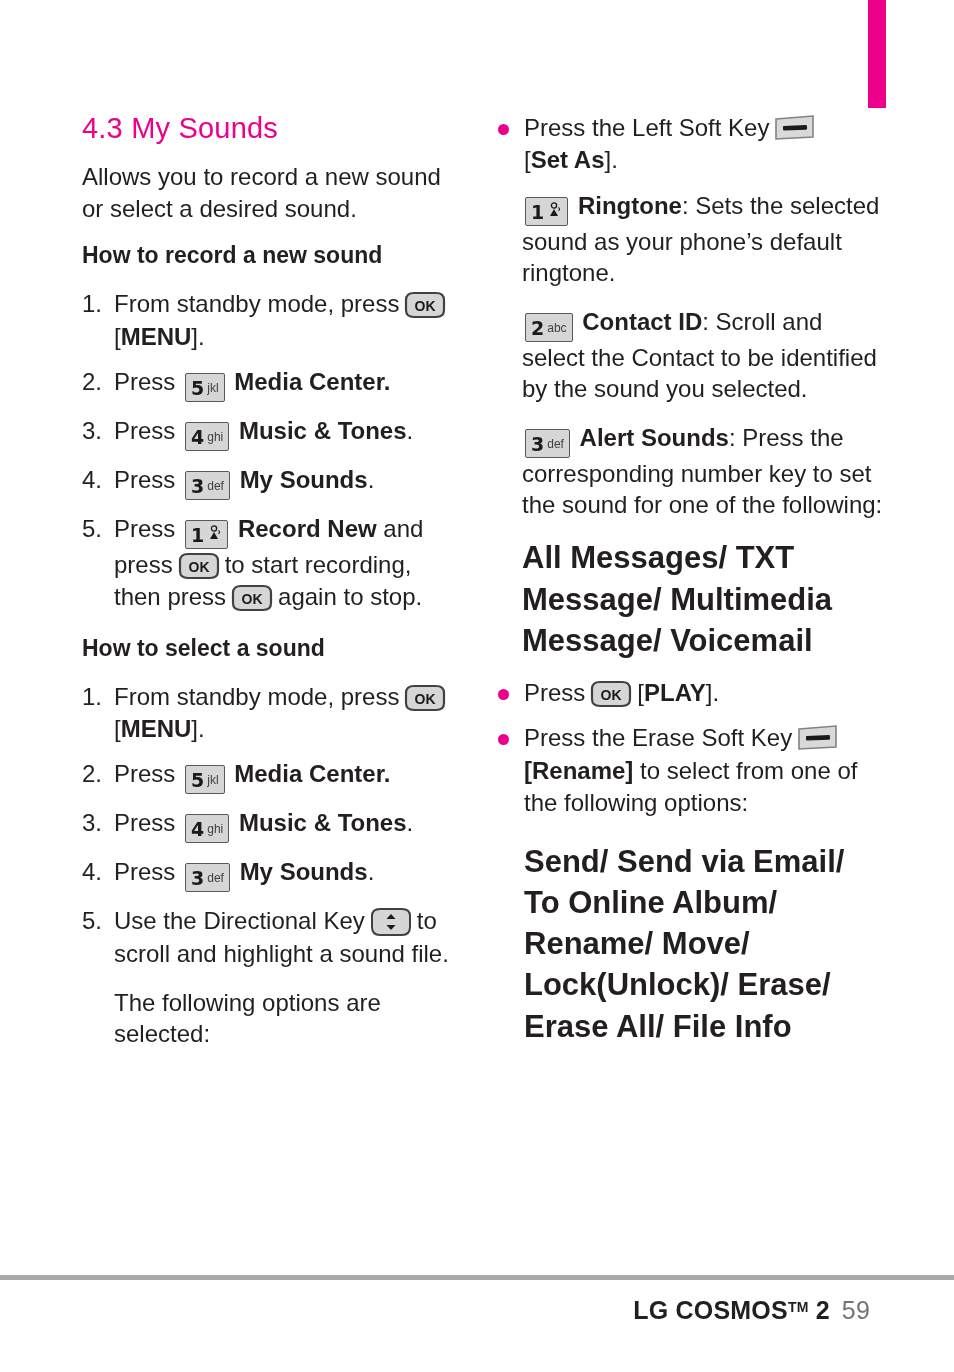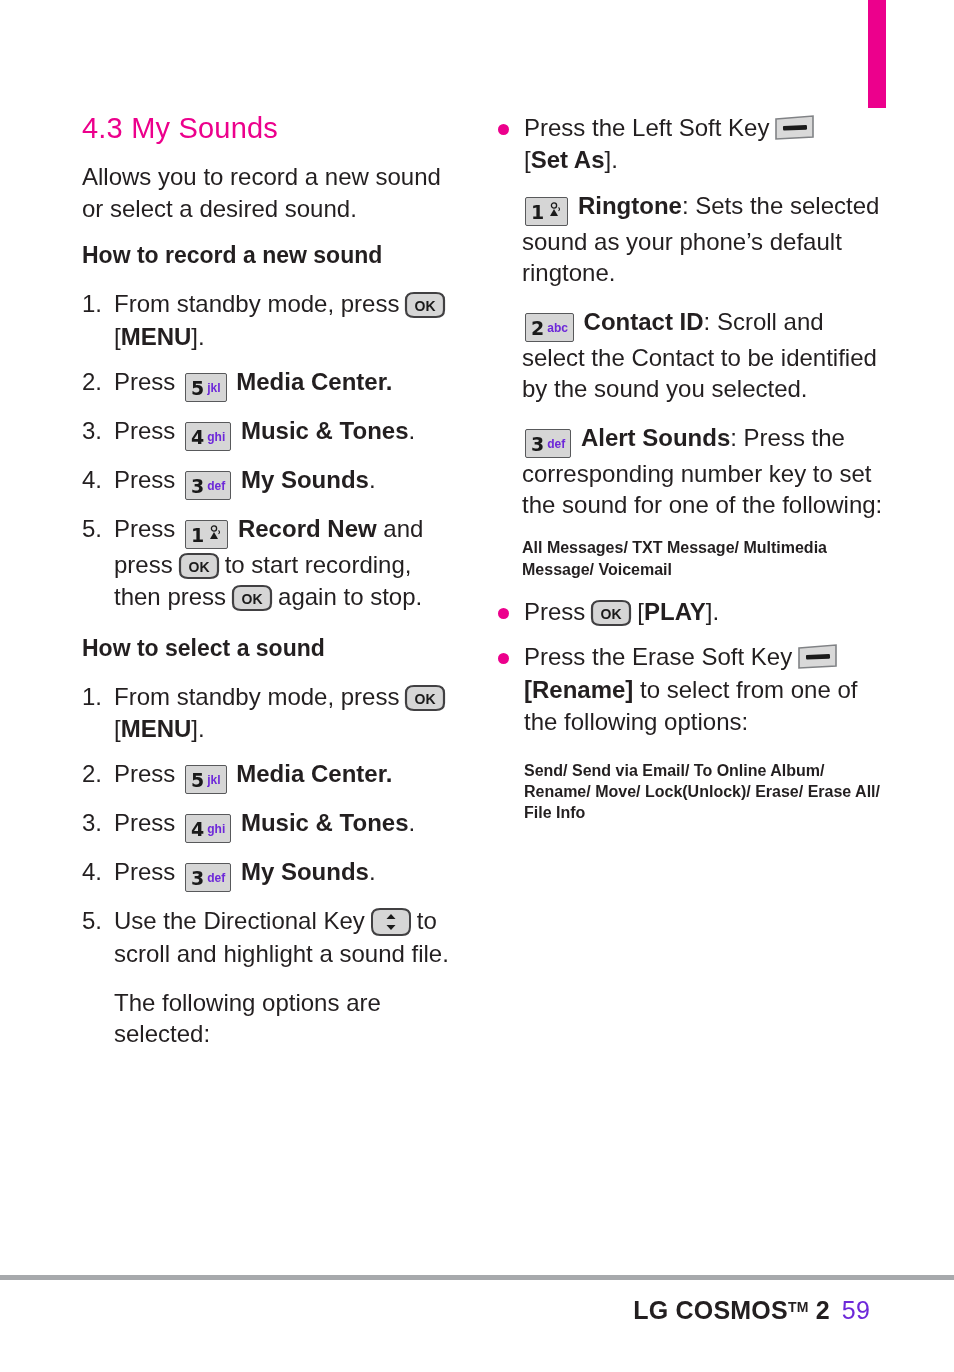--- a/index.html
+++ b/index.html
@@ -57,21 +57,21 @@
     font-weight: 300;
   }
   .sub-head {
     font-size: 23px;
     font-weight: bold;
     margin: 0 0 17px 0;
     line-height: 1.3;
   }
   .b { font-weight: bold; }
   .opt-list {
-    font-size: 16px;
+    font-size: 31px;
     font-weight: bold;
     line-height: 1.33;
     margin: 0 0 16px 0;
   }
 
   
   .step {
     position: relative;
     padding-left: 32px;
     font-size: 24px;
@@ -124,22 +124,22 @@
   }
   .keycap .kn {
     font-family: "DejaVu Sans", sans-serif;
     font-size: 19px;
     font-weight: bold;
     color: #1a1a1a;
     letter-spacing: 0;
   }
   .keycap .kl {
     font-size: 12px;
-    font-weight: bold;
-    color: #6d28d9;
+    font-weight: normal;
+    color: #404040;
     margin-left: 3px;
     position: relative;
     top: -3px;
   }
   .keycap .kglyph {
     display: inline-block;
     width: 15px;
     height: 19px;
     position: relative;
     top: 2px;
@@ -194,21 +194,21 @@
     white-space: nowrap;
   }
   .footer-text .tm {
     font-size: 14px;
     vertical-align: 7px;
     font-weight: bold;
   }
   .footer-text .pg {
     font-weight: normal;
     margin-left: 12px;
-    color: #6d28d9;
+    color: #737373;
   }
 </style>
 </head>
 <body>
 
 <div class="page">
 
   <div class="tab-marker"></div>
 
   <div class="col col-left">

